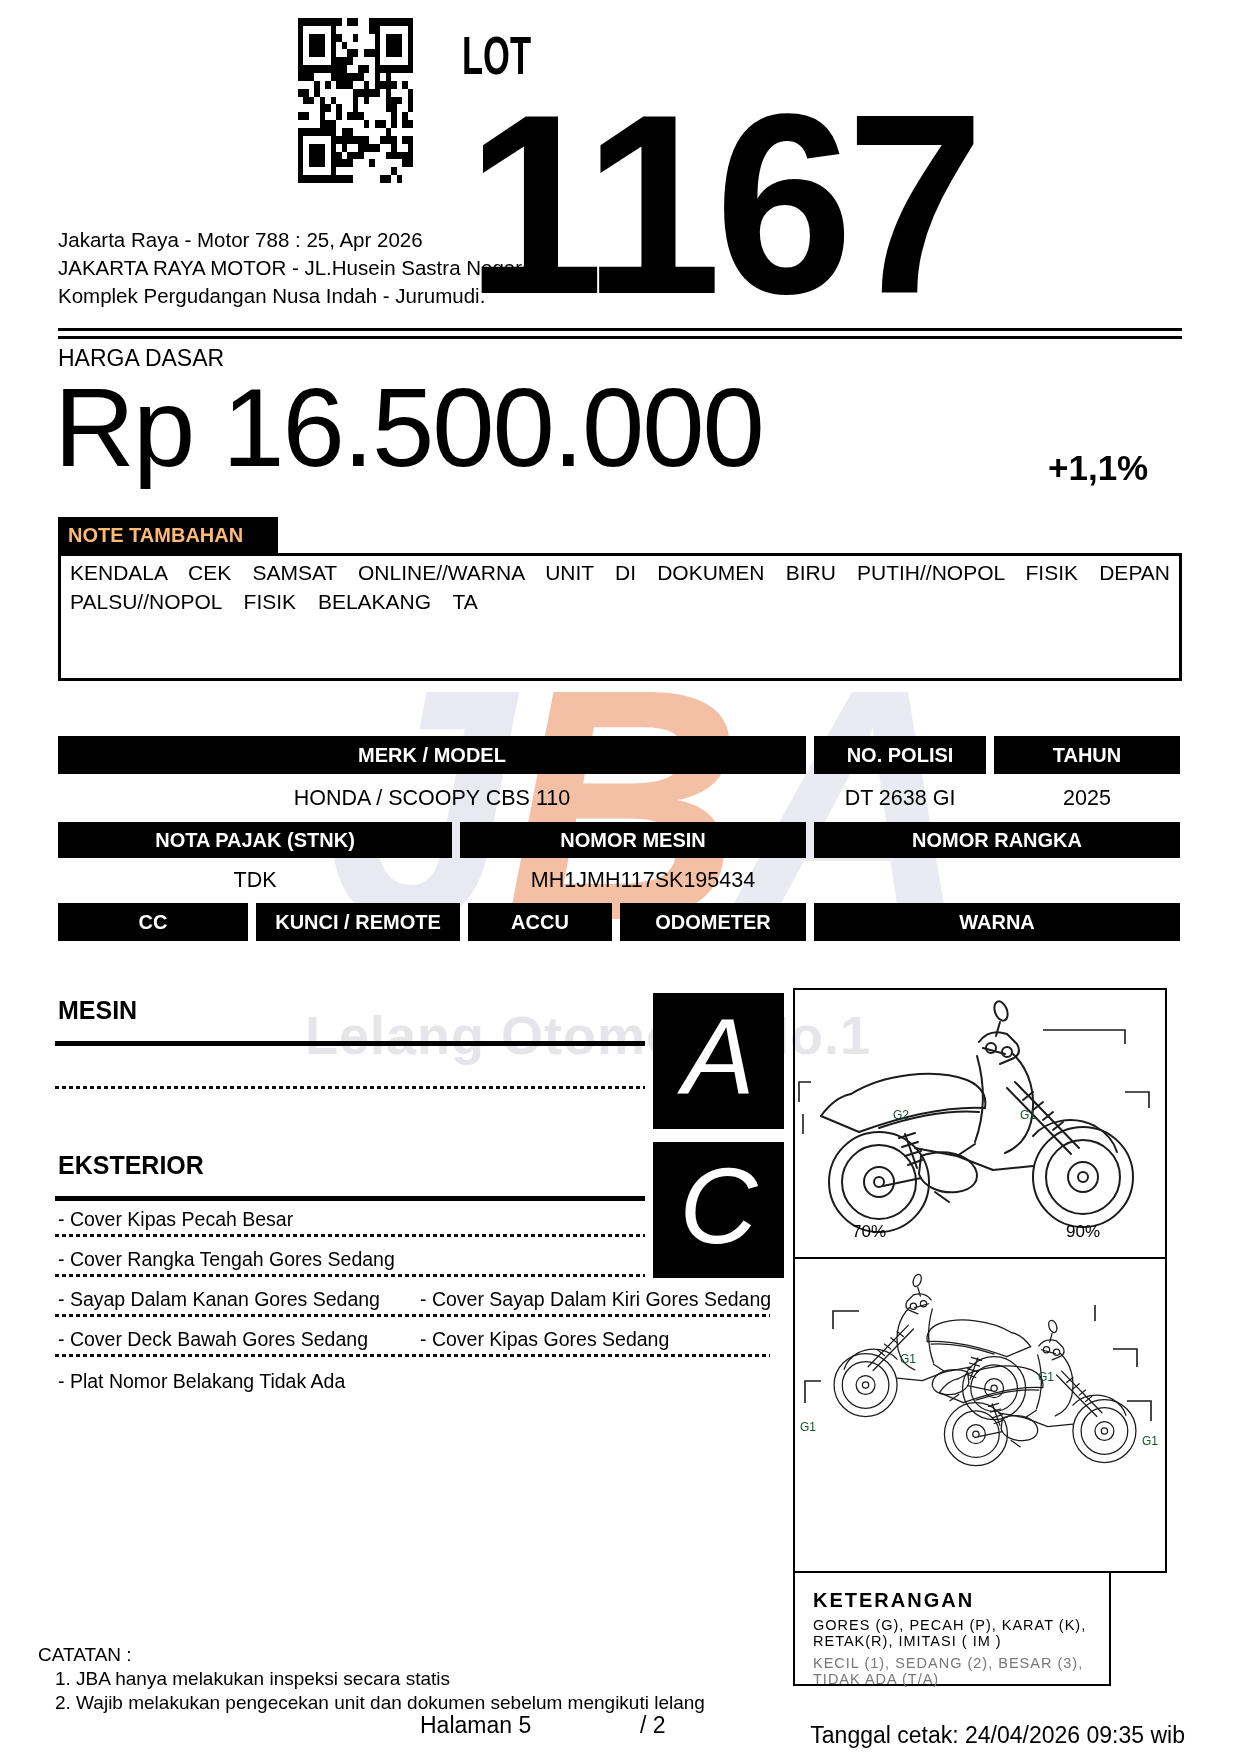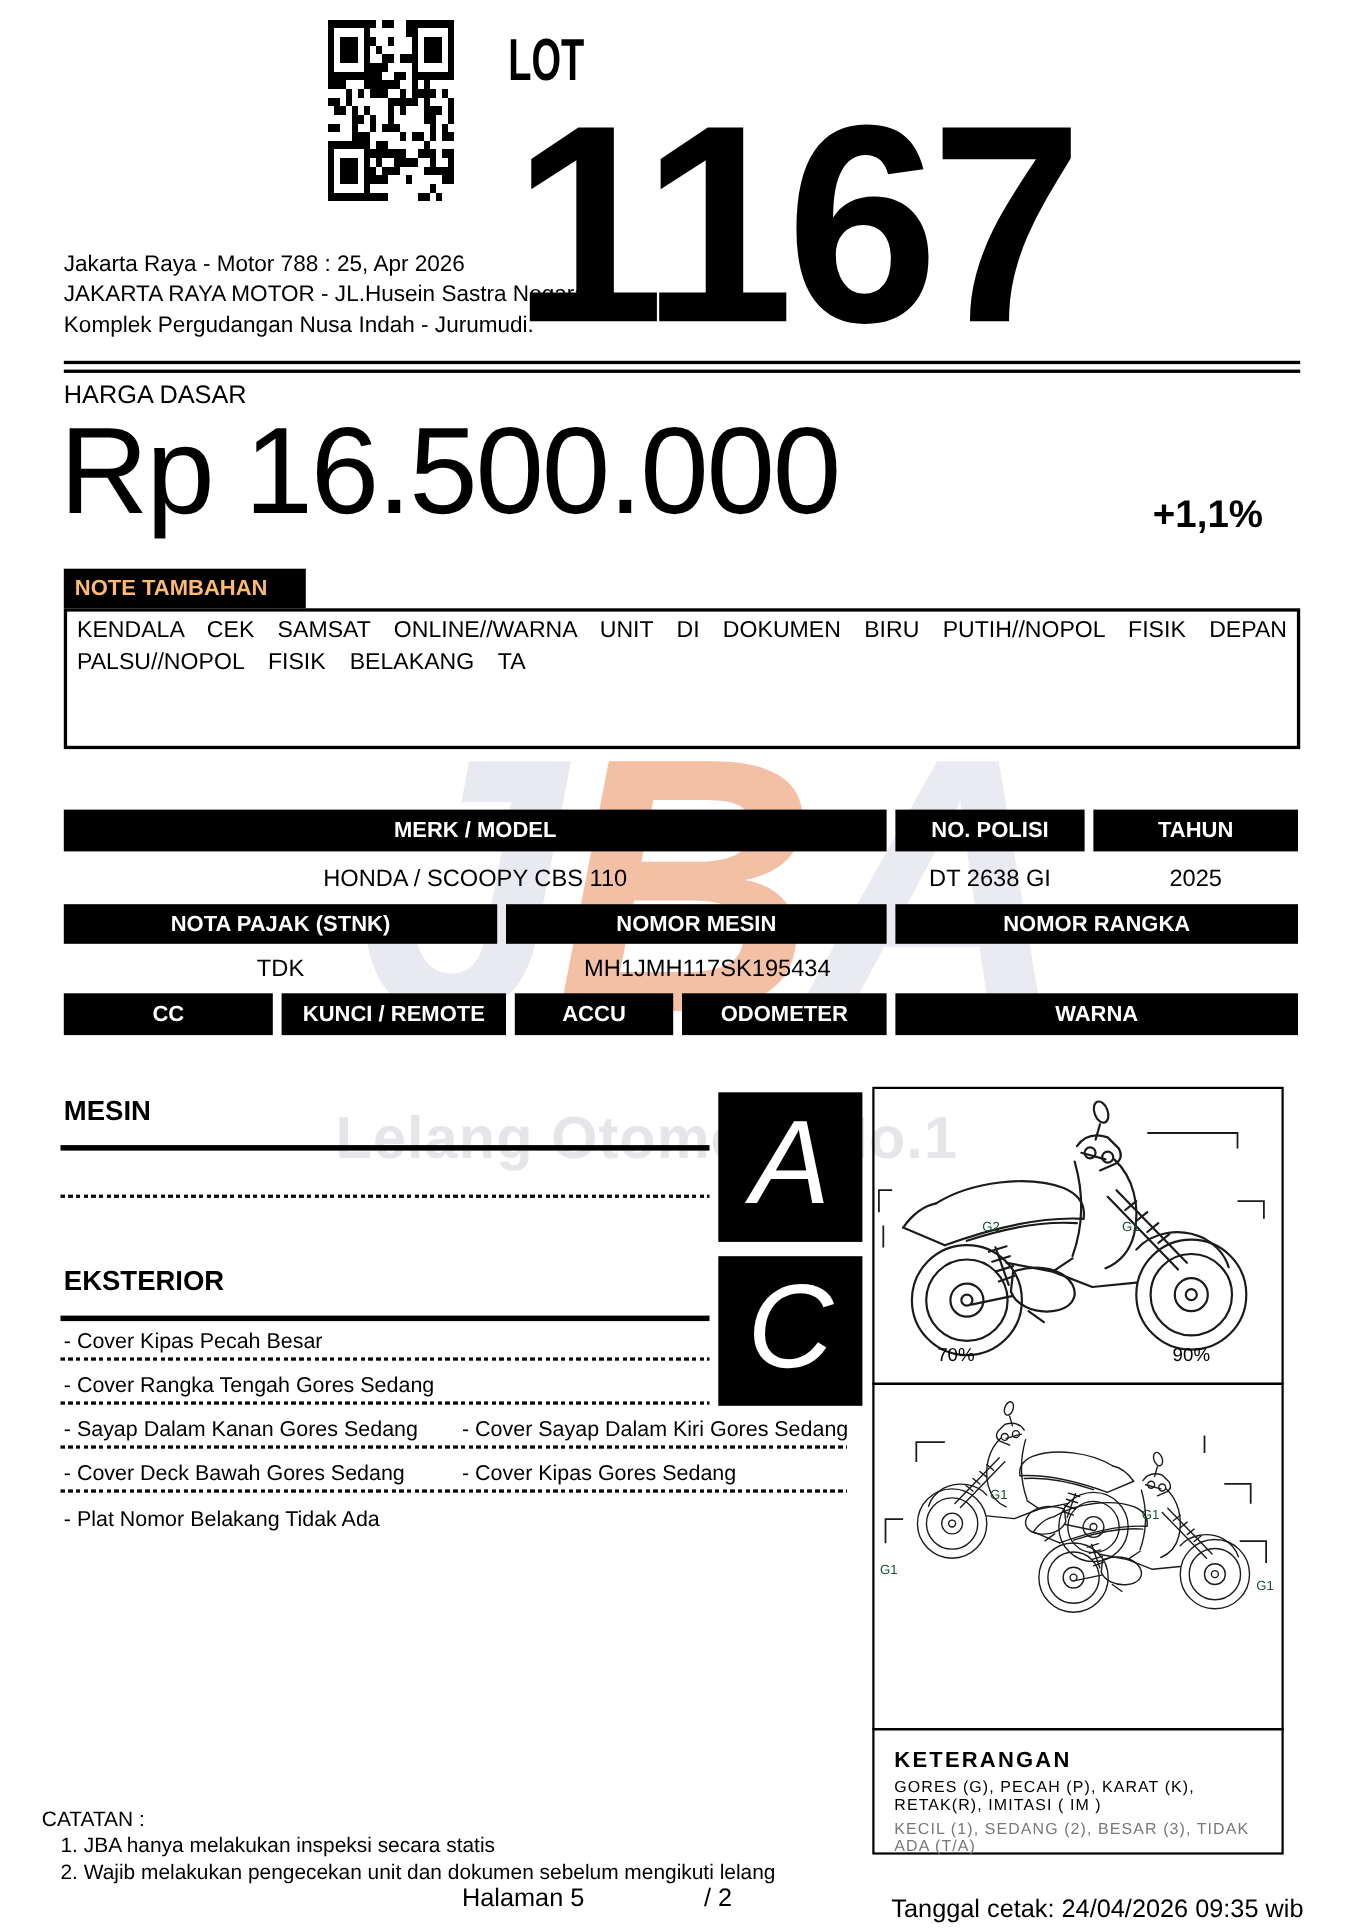--- a/index.html
+++ b/index.html
@@ -341,21 +341,21 @@
         <path d="M318 86 L342 86 L342 104"></path>
         <path d="M332 138 L356 138 L356 158"></path>
       </g>
     </svg>
   </div>
   <span class="z glabel" style="left:800px;top:1420px;">G1</span>
   <span class="z glabel" style="left:900px;top:1352px;">G1</span>
   <span class="z glabel" style="left:1038px;top:1370px;">G1</span>
   <span class="z glabel" style="left:1142px;top:1434px;">G1</span>
 
-  <div class="z dbox" style="left:793px;top:1571px;width:374px;height:115px;padding:16px 18px 0 18px;">
+  <div class="z dbox" style="left:793px;top:1571px;width:318px;height:115px;padding:16px 18px 0 18px;">
     <div class="ket-title">KETERANGAN</div>
     <div class="ket-line" style="margin-top:5px;">GORES (G), PECAH (P), KARAT (K), RETAK(R), IMITASI ( IM )</div>
     <div class="ket-line faint" style="margin-top:6px;">KECIL (1), SEDANG (2), BESAR (3), TIDAK ADA (T/A)</div>
   </div>
 
   <div class="z catatan" style="left:38px;top:1643px;">
     <div>CATATAN :</div>
     <div style="padding-left:17px;">1. JBA hanya melakukan inspeksi secara statis</div>
     <div style="padding-left:17px;">2. Wajib melakukan pengecekan unit dan dokumen sebelum mengikuti lelang</div>
   </div>

